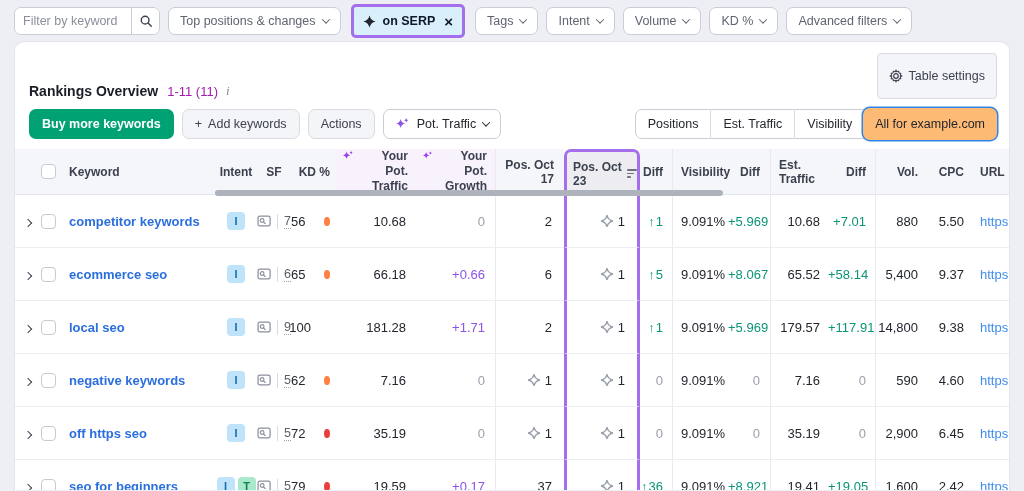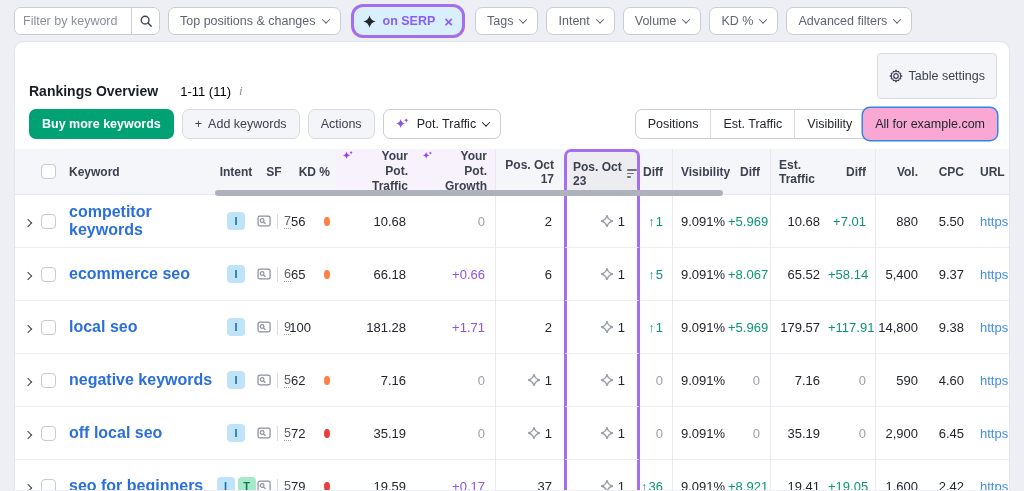--- a/index.html
+++ b/index.html
@@ -17,69 +17,69 @@
   .filter-box input { border:0; outline:0; flex:1; height:100%; padding:0 8px; font-size:12.5px;
     font-family:"Liberation Sans", sans-serif; color:#23262e; min-width:0; }
   .filter-box input::placeholder { color:#8a8f9b; }
   .filter-search-btn { width:28px; height:100%; border-left:1px solid #c9cdd6; display:flex;
     align-items:center; justify-content:center; cursor:pointer; background:#fff; }
   .pill { display:flex; align-items:center; gap:7px; height:28px; padding:0 11px; background:#fff;
     border:1px solid #c9cdd6; border-radius:7px; font-size:12.5px; color:#5f6470; cursor:pointer; white-space:nowrap; }
   .chev { display:inline-block; width:6px; height:6px; border-right:1.5px solid #5f6470;
     border-bottom:1.5px solid #5f6470; transform:rotate(45deg) translate(-1px,-1px); }
   .serp-chip { display:flex; align-items:center; gap:7px; height:28px; padding:0 9px;
-    background:#d9effb; border-radius:9px; margin:0 5px; box-shadow:0 0 0 3px #a56eec;
-    font-size:12.5px; color:#8b5cf6; font-weight:bold; cursor:pointer; white-space:nowrap; }
+    background:#d9effb; border-radius:2px; margin:0 5px; box-shadow:0 0 0 3px #a56eec;
+    font-size:12.5px; color:#0f172a; font-weight:bold; cursor:pointer; white-space:nowrap; }
   .serp-chip .close-x { font-size:15px; font-weight:bold; margin-left:2px; cursor:pointer; }
   .date-btn { margin-left:auto; display:flex; align-items:center; gap:7px; height:28px; padding:0 11px;
     background:#fff; border:1px solid #c9cdd6; border-radius:7px; font-size:12.5px; font-weight:bold;
     color:#23262e; cursor:pointer; white-space:nowrap; }
   
   .card { margin:0 14px; background:#fff; border:1px solid #e2e5ec; border-bottom:none;
     border-radius:10px 10px 0 0; height:449px; overflow:hidden; }
   .card-header { display:flex; align-items:flex-end; padding:11px 12px 9px 14px; }
   .card-title { font-size:14px; font-weight:bold; color:#1a1d26; }
-  .card-range { font-size:13px; color:#000000; margin-left:22px; }
+  .card-range { font-size:13px; color:#a21caf; margin-left:9px; }
   .info-i { font-family:"Liberation Serif", serif; font-style:italic; color:#8a8f9b; font-size:13px; margin-left:8px; }
   .settings-btn { margin-left:auto; display:flex; align-items:center; gap:6px; height:46px; padding:0 11px;
     background:#f4f5f8; border:1px solid #d8dbe2; border-radius:4px; font-size:12.5px; color:#3c4150; cursor:pointer; }
   .actions-row { display:flex; align-items:center; padding:1px 12px 10px 14px; gap:8px; }
   .btn-green { height:30px; padding:0 13px; background:#00a273; color:#fff; font-weight:bold; font-size:12.5px;
     border:none; border-radius:7px; cursor:pointer; font-family:"Liberation Sans", sans-serif; }
   .btn-gray { display:flex; align-items:center; gap:6px; height:30px; padding:0 12px; background:#f4f5f8;
     border:1px solid #d8dbe2; border-radius:7px; font-size:12.5px; color:#3c4150; cursor:pointer; white-space:nowrap; }
   .btn-pot { display:flex; align-items:center; gap:7px; height:30px; padding:0 11px; background:#fff;
     border:1px solid #c9cdd6; border-radius:7px; font-size:12.5px; color:#23262e; cursor:pointer; white-space:nowrap; }
   .btn-pot .chev { border-color:#23262e; }
   .seg-group { margin-left:auto; display:flex; align-items:center; height:30px; background:#fff;
     border:1px solid #c9cdd6; border-radius:7px; }
   .seg-item { display:flex; align-items:center; height:30px; padding:0 12px; font-size:12.5px; color:#23262e;
     cursor:pointer; border-left:1px solid #d8dbe2; white-space:nowrap; }
   .seg-item:first-child { border-left:none; }
-  .seg-item.selected { border-left:none; border-radius:7px; box-shadow:0 0 0 1.5px #2f86e8; margin:-1px; height:32px; background:#f9a8d4; position:relative; z-index:1; }
+  .seg-item.selected { border-left:none; border-radius:7px; box-shadow:0 0 0 1.5px #2f86e8; margin:-1px; height:32px; background:#fdba74; position:relative; z-index:1; }
   
   .table-wrap { position:relative; }
   table { width:994px; table-layout:fixed; border-collapse:separate; border-spacing:0; }
   thead th { background:#f5f6f9; height:40px; font-size:12px; font-weight:bold; color:#3c4150;
     vertical-align:middle; border-bottom:1px solid #e3e6ec; text-align:left; }
   th.num, td.num { text-align:right; }
   .hdr-pre { white-space:pre-line; line-height:1.25; display:inline-block; }
   th.purple-bg { background:#f8f2fc; }
   th.pos23-h { background:#ececf1; border:3px solid #a56eec; border-bottom:none; border-radius:7px 7px 0 0; }
   td.pos23-c { border-left:3px solid #a56eec; border-right:3px solid #a56eec; }
   tbody td { height:53px; border-bottom:1px solid #eceef3; font-size:13px; color:#23262e; vertical-align:middle; }
   .bl { border-left:1px solid #e8eaf0; }
   .hscroll { position:absolute; left:200px; top:41px; width:508px; height:6px; background:#aeb2bc; border-radius:3px; z-index:2; }
   
   .cell-chev { text-align:center; }
   .row-chev { display:inline-block; width:6px; height:6px; border-right:1.8px solid #3f4450;
     border-top:1.8px solid #3f4450; transform:rotate(45deg); cursor:pointer; }
   .checkbox { display:inline-block; width:15px; height:15px; border:1.5px solid #c6cad3; border-radius:4px;
     background:#fff; cursor:pointer; vertical-align:middle; }
-  .kw-link { color:#2b6fdd; font-weight:bold; font-size:16px; text-decoration:none; cursor:pointer; }
+  .kw-link { color:#2b6fdd; font-weight:bold; font-size:13px; text-decoration:none; cursor:pointer; }
   .intent-wrap { display:flex; gap:3px; justify-content:center; }
   .intent-badge { display:inline-flex; width:18px; height:18px; border-radius:4px; align-items:center;
     justify-content:center; font-size:11px; font-weight:bold; }
   .intent-I { background:#bfe3f8; color:#1a6fae; }
   .intent-T { background:#a9e9cb; color:#0e7d52; }
   .sf-cell { display:flex; align-items:center; justify-content:center; gap:6px; }
   .sf-div { width:1px; height:15px; background:#d8dbe2; }
   .sf-num { color:#5a5f6b; font-size:12.5px; border-bottom:1px dotted #9aa0ac; cursor:pointer; }
   .kd-cell { display:flex; align-items:center; justify-content:flex-end; gap:19px; padding-right:6px; }
   .kd-dot { width:9px; height:9px; border-radius:50%; }
@@ -548,21 +548,21 @@
   </tr>
 
   <tr>
     <td class="cell-chev">
       <span class="row-chev"></span>
     </td>
     <td>
       <span class="checkbox"></span>
     </td>
     <td>
-      <span class="kw-link">off local seo</span>
+      <span class="kw-link">off https seo</span>
     </td>
     <td>
               <div class="intent-wrap">
                 <span class="intent-badge intent-I">I</span>
               </div>
             </td>
     <td>
       <div class="sf-cell">
         <svg width="16" height="16" viewBox="0 0 16 16">
           <rect x="1.2" y="2.4" width="13.6" height="11.2" rx="2" fill="none" stroke="#8a8f9b" stroke-width="1.4"></rect>

